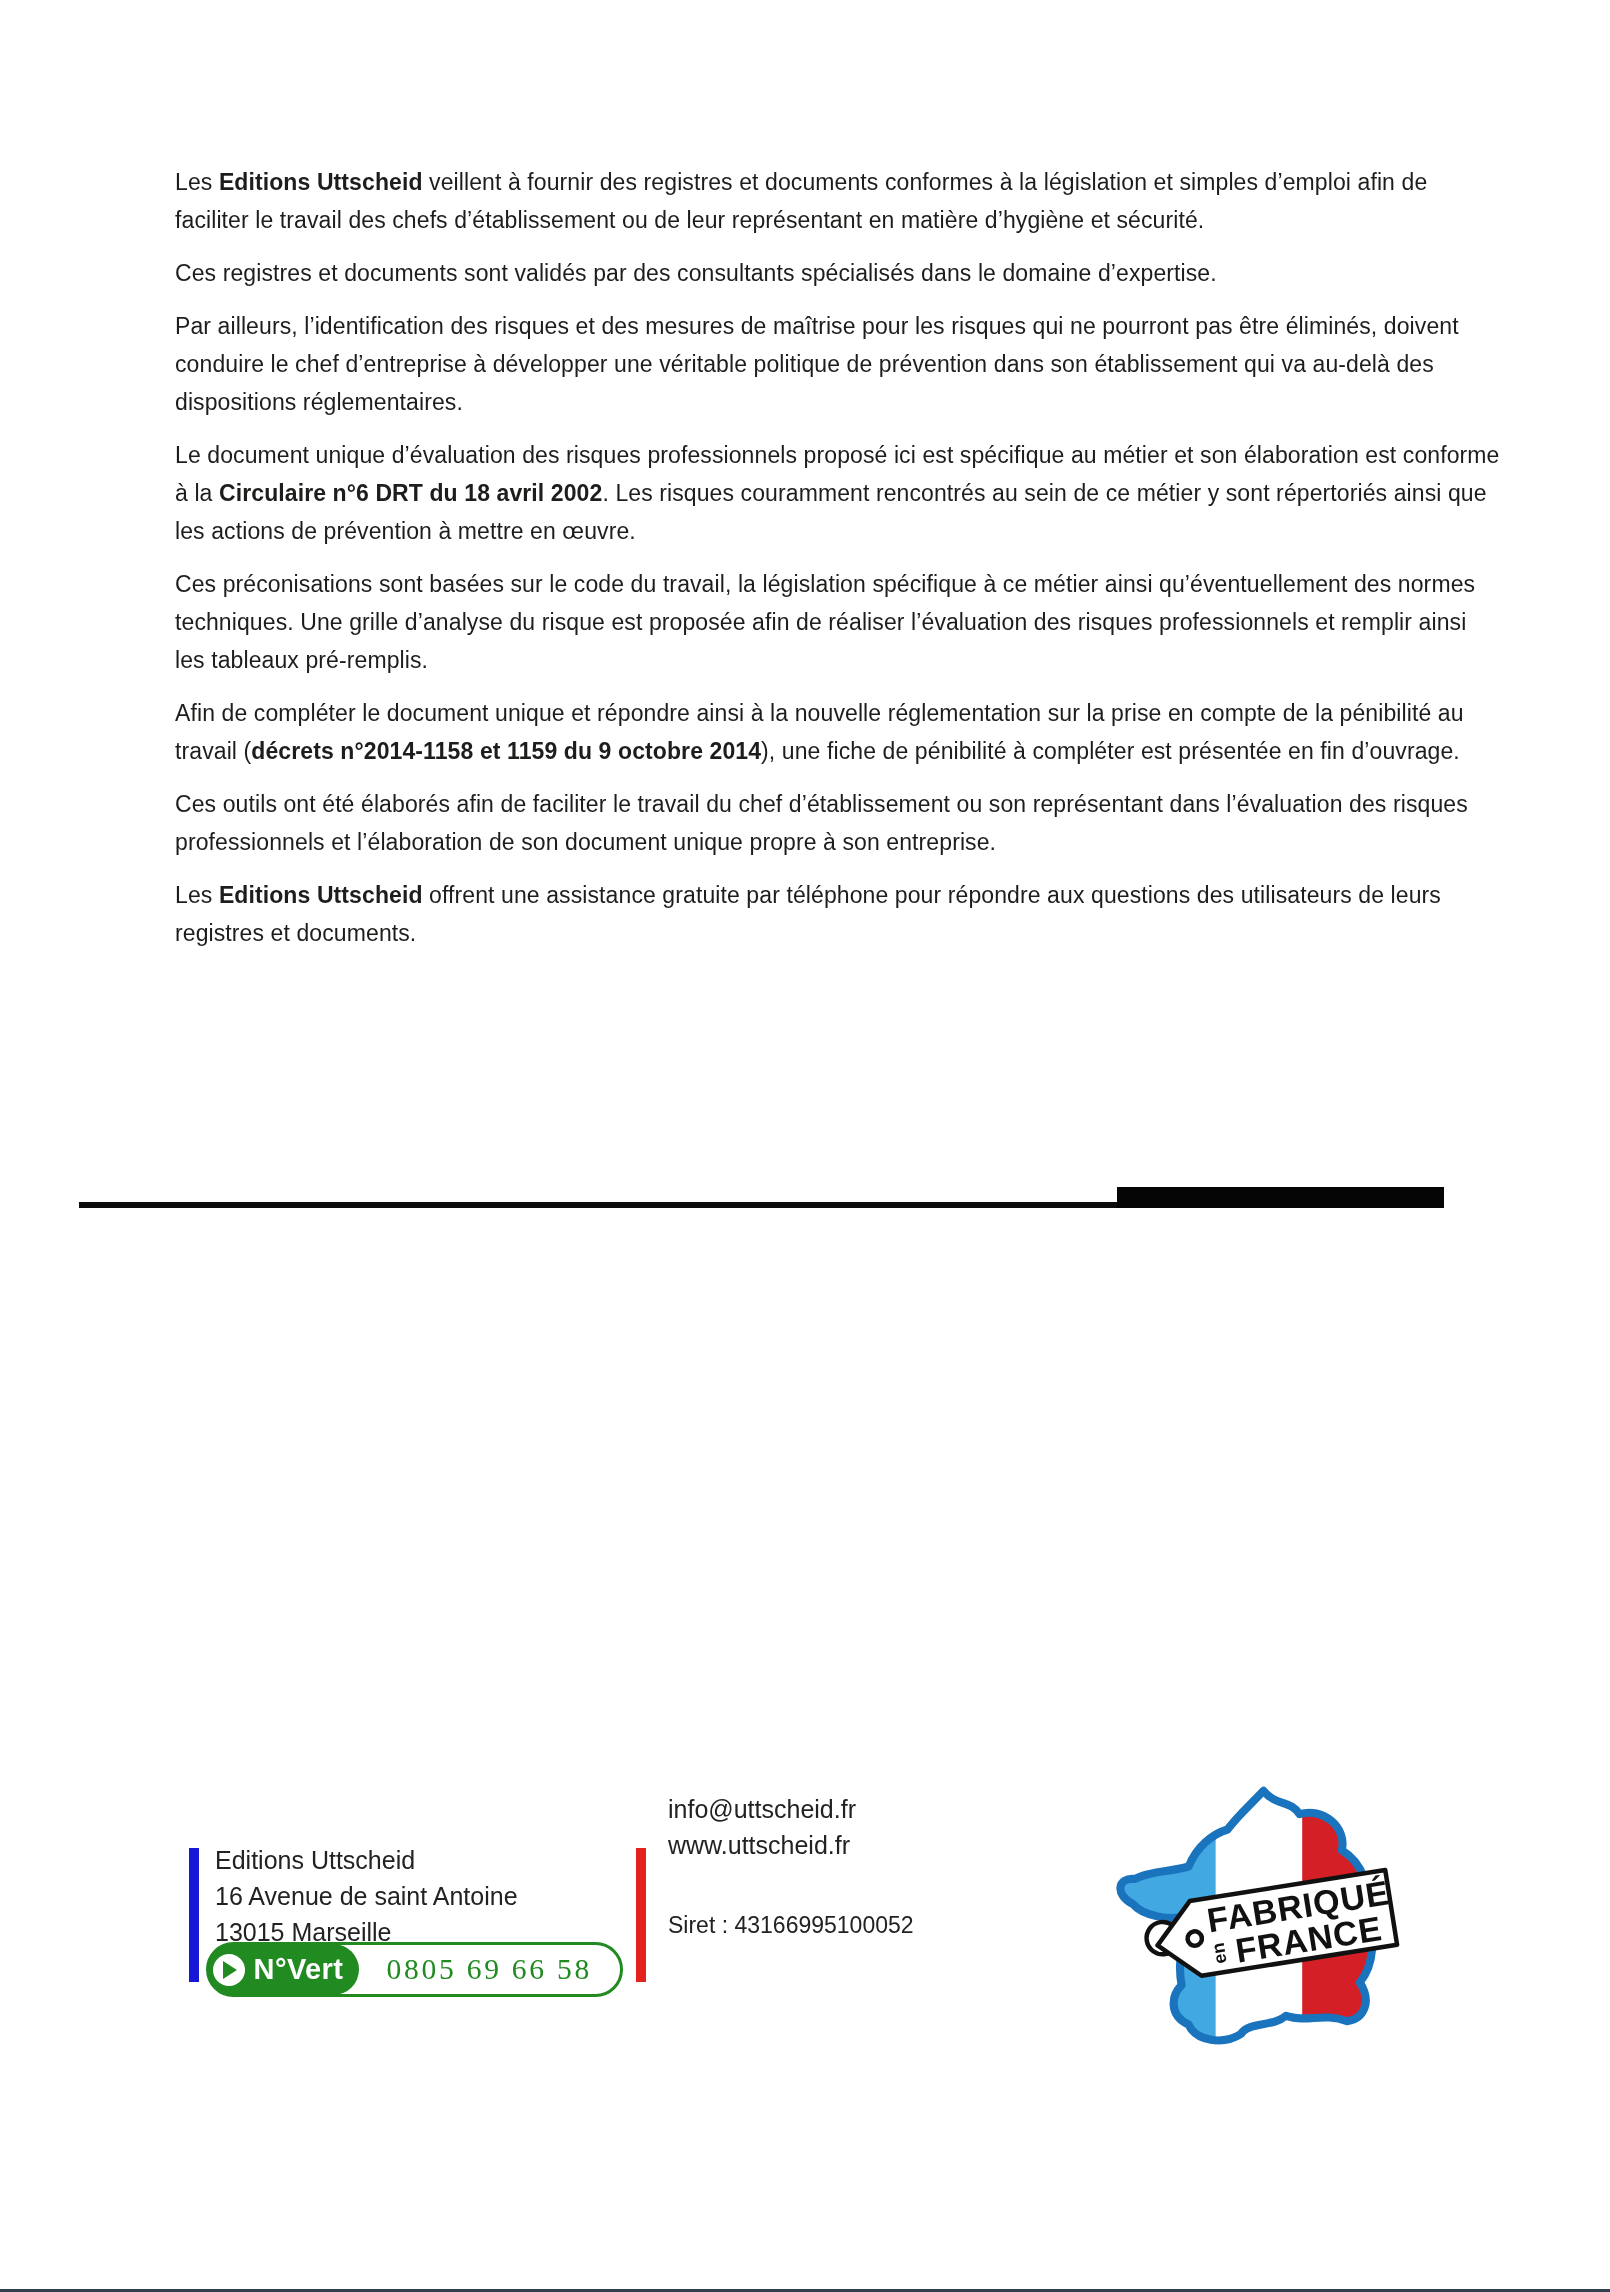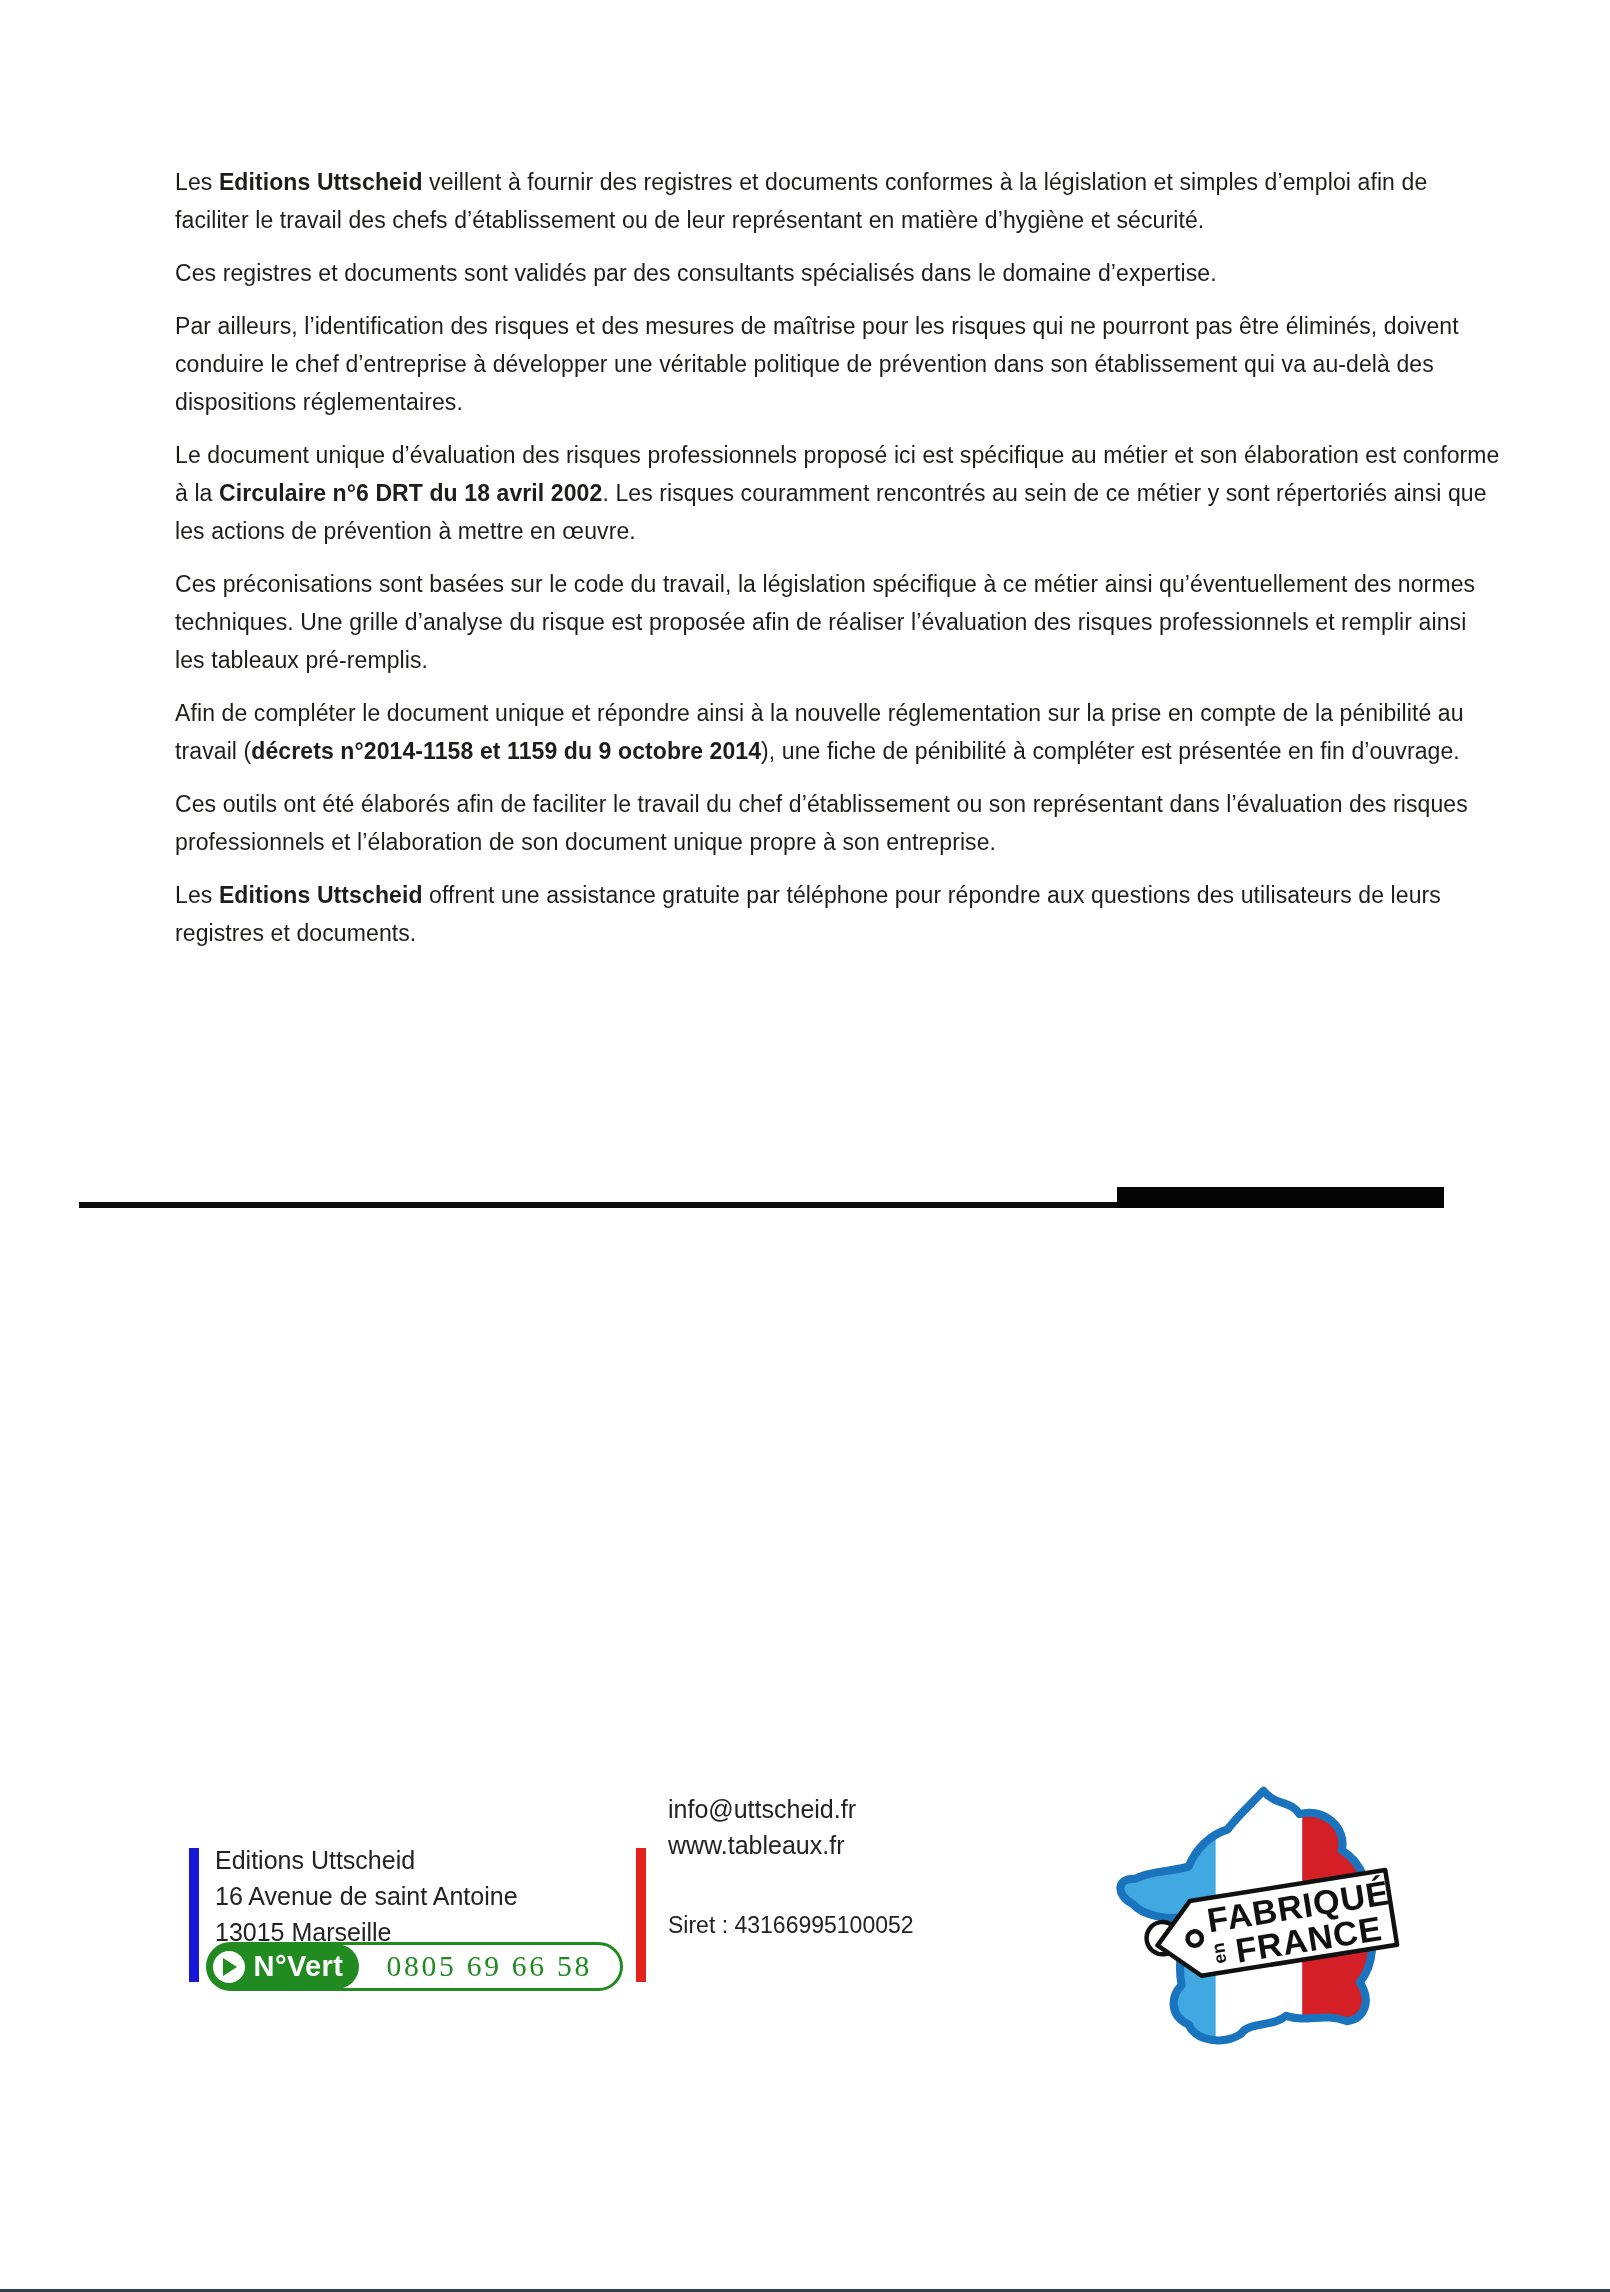--- a/index.html
+++ b/index.html
@@ -27,21 +27,21 @@
   .vbar{position:absolute;width:9.9px;height:134px;top:1848px;}
   .vbar.blue{left:189px;background:#1717d8;}
   .vbar.red{left:636px;background:#e3231b;}
 
   .publisher{position:absolute;left:215px;top:1842px;font-size:25px;line-height:36px;color:#222;}
   .contact{position:absolute;left:668px;top:1791px;font-size:25px;line-height:36px;color:#222;}
   .siret{position:absolute;left:668px;top:1912px;font-size:23px;color:#222;}
 
   
   .badge{
-    position:absolute;left:206px;top:1942px;width:417px;height:49px;
+    position:absolute;left:206px;top:1942px;width:417px;height:55px;
     border:3.6px solid #218a21;border-radius:30px;background:#fff;
     display:flex;align-items:stretch;box-sizing:border-box;
   }
   .badge-left{
     background:#218a21;border-radius:27px;display:flex;align-items:center;
     padding:0 16px 0 4.5px;gap:9px;flex:0 0 auto;margin:-0.9px;
   }
   .badge-circle{
     width:32px;height:32px;border-radius:50%;background:#fff;
     display:flex;align-items:center;justify-content:center;flex:0 0 auto;
@@ -99,21 +99,21 @@
       </div>
       <div class="badge-label">N°Vert</div>
     </div>
     <div class="badge-number">0805 69 66 58</div>
   </div>
 
   <div class="vbar red"></div>
 
   <div class="contact">
     <div>info@uttscheid.fr</div>
-    <div>www.tableaux.fr</div>
+    <div>www.uttscheid.fr</div>
   </div>
 
   <div class="siret">Siret : 43166995100052</div>
 
   <div class="fr-logo">
     <svg width="319" height="279" viewBox="0 0 350 310" xmlns="http://www.w3.org/2000/svg">
       <defs>
         <clipPath id="frclip">
           <path d="M175,12 C190,30 205,22 215,38 C240,30 268,52 262,78 C285,92 295,120 288,148 C300,175 298,205 282,225 C295,245 288,265 268,268 C240,258 225,270 200,262 C185,275 160,268 150,282 C130,295 100,290 92,272 C70,262 72,240 84,228 C78,195 88,170 96,150 C70,158 40,150 30,138 C10,128 12,108 32,110 C50,100 75,102 92,96 C100,75 118,60 135,55 C148,38 160,28 175,12 Z"></path>
         </clipPath>

